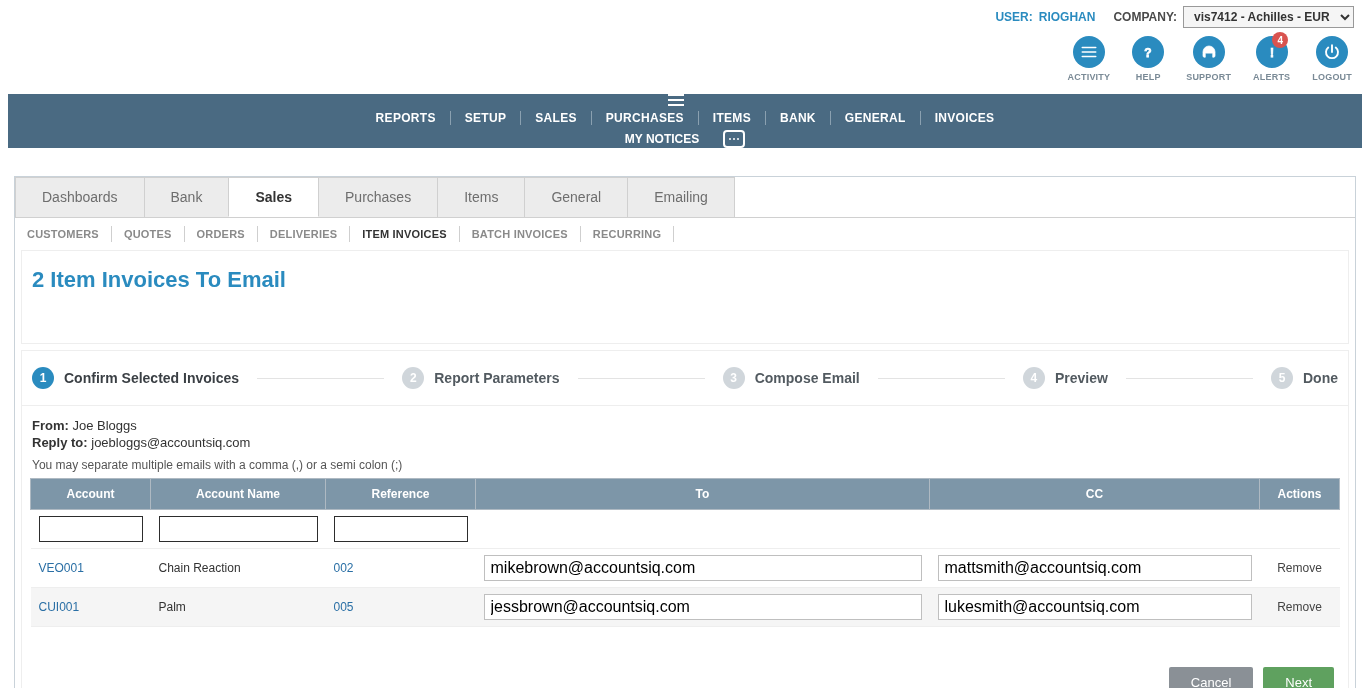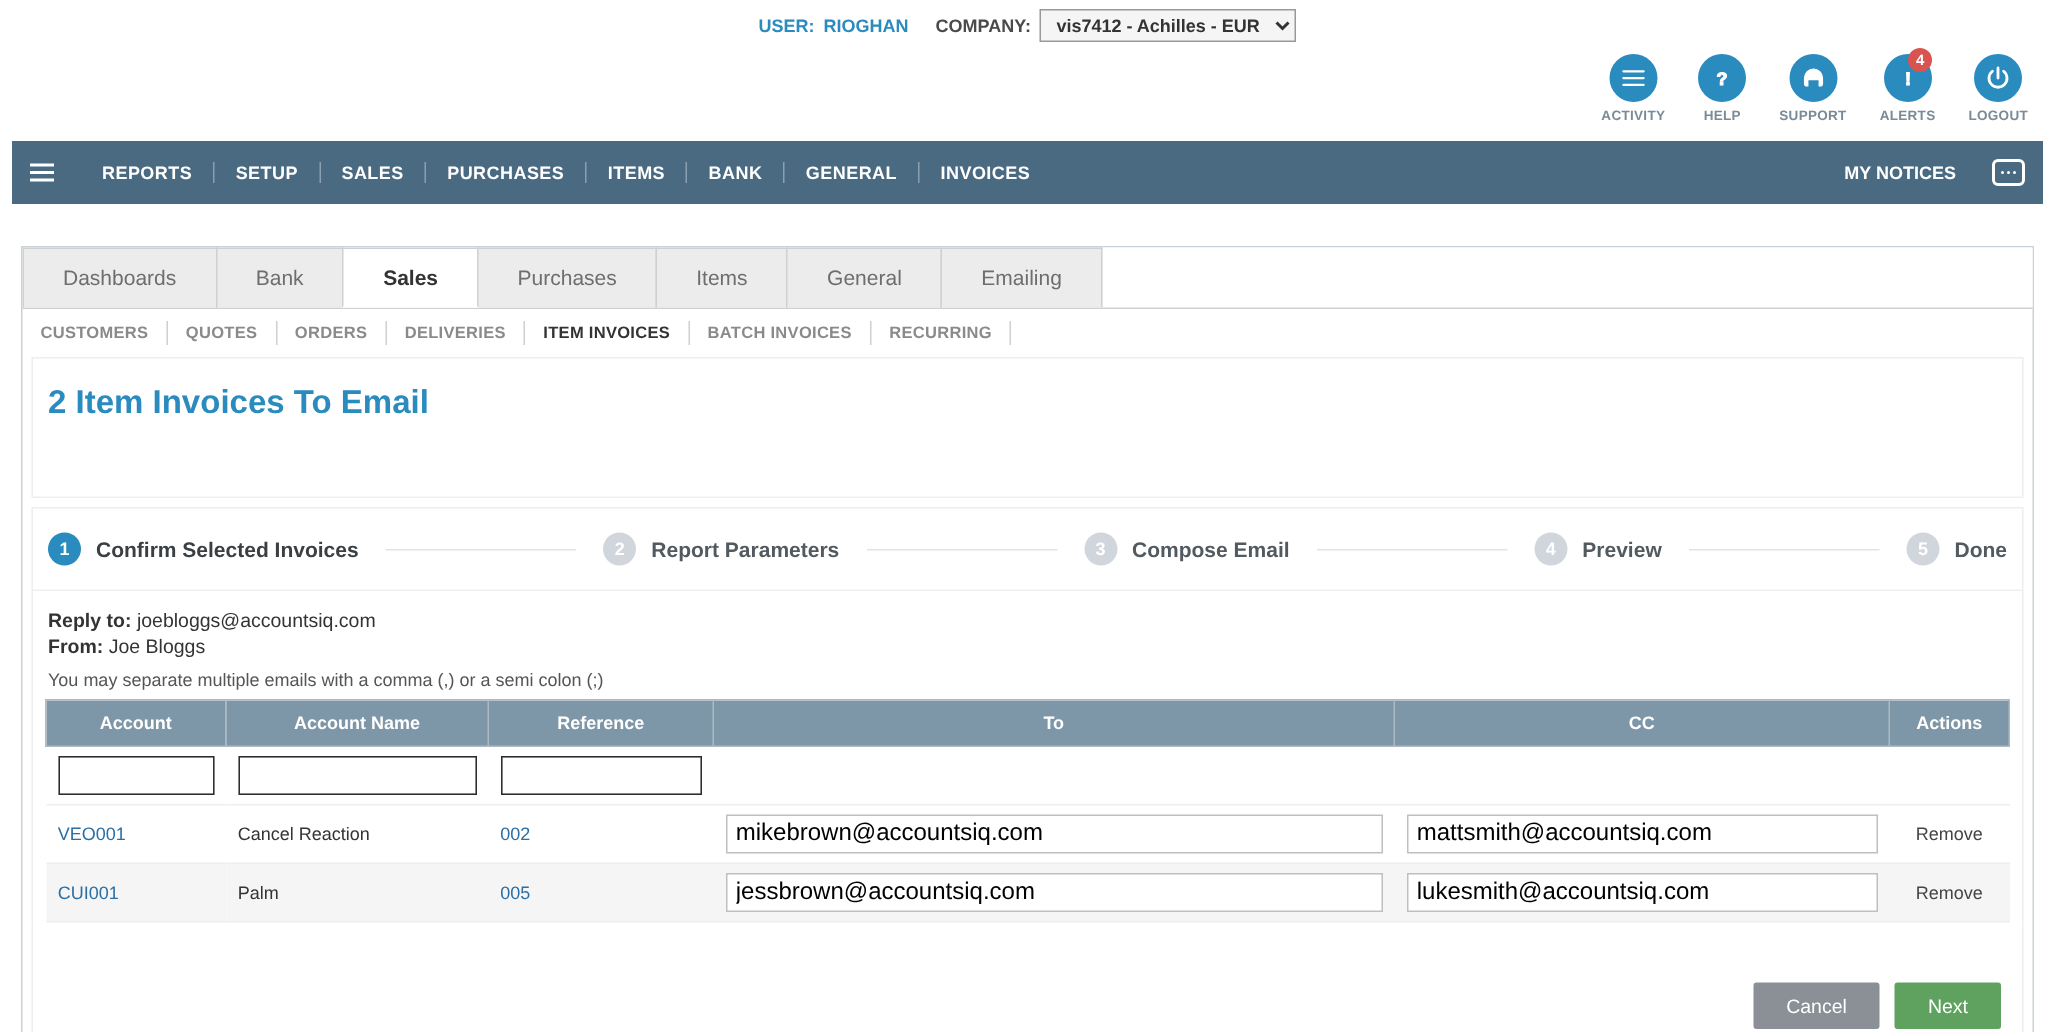--- a/index.html
+++ b/index.html
@@ -1,32 +1,32 @@
 <!DOCTYPE html>
 <html><head>
 <meta charset="utf-8">
 <style>
   * { box-sizing: border-box; margin: 0; padding: 0; }
   body { font-family: Arial, Helvetica, sans-serif; font-size: 13px; color: #333; background: #fff; width: 1370px; }
 
   
-  .top-header { display: flex; justify-content: center; align-items: center; padding: 6px 16px 0 16px; font-size: 12px; color: #4a4a4a; font-weight: bold; }
+  .top-header { display: flex; justify-content: flex-end; align-items: center; padding: 6px 16px 0 16px; font-size: 12px; color: #4a4a4a; font-weight: bold; }
   .top-header .user-label { color: #2a8bbf; margin-right: 6px; }
   .top-header .user-name { color: #2a8bbf; margin-right: 18px; }
   .top-header .company-label { color: #4a4a4a; margin-right: 6px; }
   .company-select { border: 1px solid #999; padding: 2px 6px; font-size: 12px; font-weight: bold; color: #333; background: #f5f5f5; }
 
   .icon-toolbar { display: flex; justify-content: flex-end; align-items: flex-start; gap: 22px; padding: 8px 18px 12px 18px; }
   .icon-item { display: flex; flex-direction: column; align-items: center; font-size: 9px; color: #7a8a96; font-weight: bold; letter-spacing: 0.2px; position: relative; }
   .icon-circle { width: 32px; height: 32px; border-radius: 50%; background: #2a8bbf; display: flex; align-items: center; justify-content: center; color: #fff; margin-bottom: 4px; }
   .icon-circle svg { width: 18px; height: 18px; fill: #fff; stroke: #fff; }
   .badge { position: absolute; top: -4px; right: 2px; background: #d9534f; color: #fff; border-radius: 50%; width: 16px; height: 16px; font-size: 10px; display: flex; align-items: center; justify-content: center; }
 
   
-  .main-nav { background: #4a6a82; color: #fff; display: flex; align-items: center; padding: 0 12px; height: 42px; margin: 0 8px; }
+  .main-nav { background: #4a6a82; color: #fff; display: flex; align-items: center; padding: 0 12px; height: 54px; margin: 0 8px; flex-direction: column; }
   .burger { display: flex; flex-direction: column; gap: 3px; margin-right: 18px; cursor: pointer; }
   .burger span { width: 16px; height: 2px; background: #fff; }
   .main-nav-items { display: flex; align-items: center; flex: 1; }
   .main-nav-item { color: #fff; font-weight: bold; font-size: 12px; padding: 0 14px; letter-spacing: 0.3px; cursor: pointer; border-right: 1px solid #8aa0b0; line-height: 14px; }
   .main-nav-item:last-child { border-right: none; }
   .my-notices { color: #fff; font-weight: bold; font-size: 12px; display: flex; align-items: center; gap: 24px; cursor: pointer;}
   .notice-icon { width: 22px; height: 18px; border: 2px solid #fff; border-radius: 4px; position: relative; display:flex; align-items:center; justify-content:center; gap:2px;}
   .notice-icon span{width:2px;height:2px;background:#fff;border-radius:50%;}
 
   
@@ -216,22 +216,22 @@
       <div class="step-label">Preview</div>
     </div>
     <div class="step-spacer"></div>
     <div class="step">
       <div class="step-num">5</div>
       <div class="step-label">Done</div>
     </div>
   </div>
 
   <div class="details-block">
+    <div class="line"><b>From:</b> <span>Joe Bloggs</span></div>
     <div class="line"><b>Reply to:</b> <span>joebloggs@accountsiq.com</span></div>
-    <div class="line"><b>From:</b> <span>Joe Bloggs</span></div>
     <div class="note">You may separate multiple emails with a comma (,) or a semi colon (;)</div>
   </div>
 
   <div class="inv-table-wrap">
   <table class="inv">
     <thead>
       <tr>
         <th class="col-account">Account</th>
         <th class="col-name">Account Name</th>
         <th class="col-ref">Reference</th>
@@ -244,21 +244,21 @@
       <tr class="filter-row">
         <td><input class="filter-input" style=""></td>
         <td><input class="filter-input" style=""></td>
         <td><input class="filter-input" style=""></td>
         <td></td>
               <td></td>
               <td></td>
       </tr>
       <tr class="data-row">
         <td><span class="linklike">VEO001</span></td>
-        <td>Cancel Reaction</td>
+        <td>Chain Reaction</td>
         <td><span class="linklike">002</span></td>
         <td><input class="cell-input" value="mikebrown@accountsiq.com" style=""></td>
         <td><input class="cell-input" value="mattsmith@accountsiq.com" style=""></td>
         <td class="col-actions"><span class="remove-link">Remove</span></td>
       </tr>
       <tr class="data-row">
         <td><span class="linklike">CUI001</span></td>
         <td>Palm</td>
         <td><span class="linklike">005</span></td>
         <td><input class="cell-input" value="jessbrown@accountsiq.com" style=""></td>

